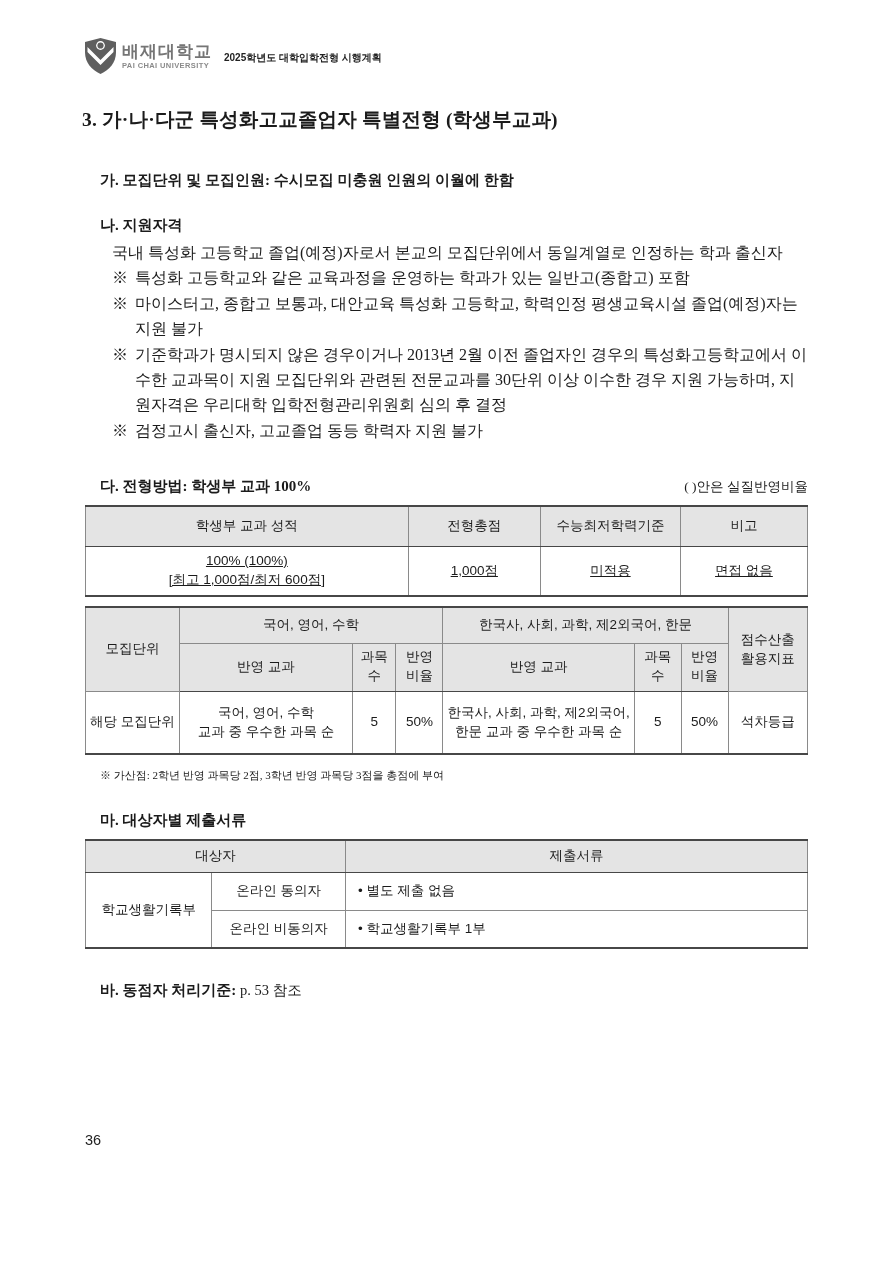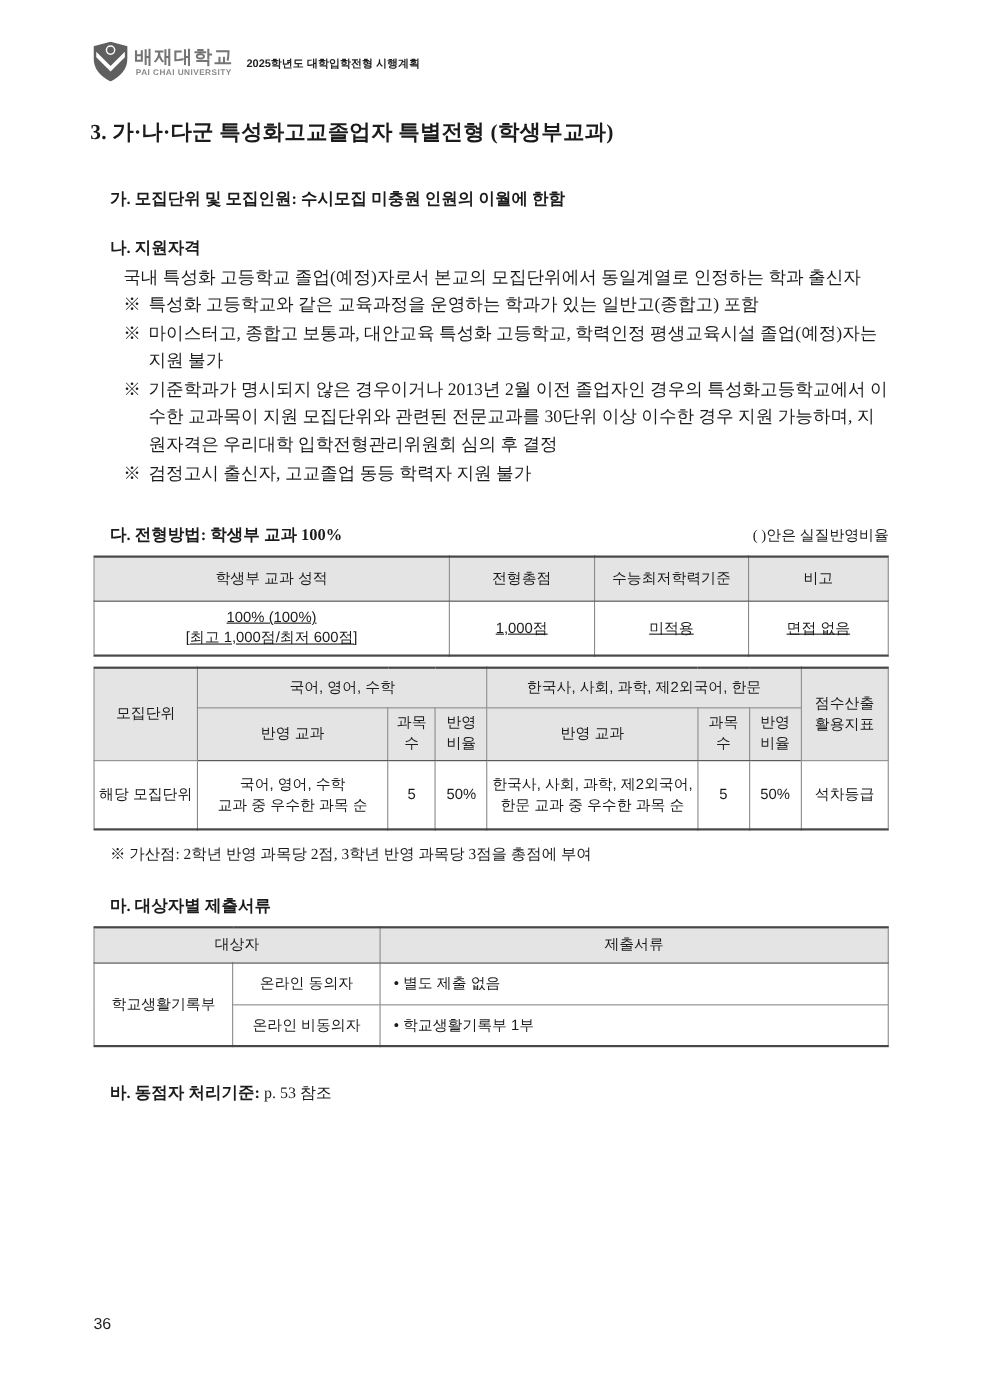--- a/index.html
+++ b/index.html
@@ -9,21 +9,21 @@
     width:893px; height:1262px;
     background:#ffffff;
     font-family:"Liberation Serif","DejaVu Serif",serif;
     color:#1b1b1b;
     overflow:hidden;
   }
   .content { padding:38px 85px 0 85px; }
 
   
   .doc-header { display:flex; align-items:center; }
-  .logo { display:flex; align-items:center; gap:6px;text-align:center; }
+  .logo { display:flex; align-items:center; gap:6px; }
   .logo svg { display:block; }
   .logo-text { display:flex; flex-direction:column; line-height:1; }
   .logo-kr {
     font-family:"Liberation Sans","DejaVu Sans",sans-serif;
     font-weight:bold; font-size:17px; color:#757575; letter-spacing:1px;
   }
   .logo-en {
     font-family:"Liberation Sans","DejaVu Sans",sans-serif;
     font-weight:bold; font-size:7.5px; color:#8a8a8a; letter-spacing:0.4px; margin-top:2px;
   }
@@ -62,34 +62,34 @@
     font-family:"Liberation Sans","DejaVu Sans",sans-serif;
     font-size:13.5px; color:#1b1b1b;
     border-top:2px solid #474747; border-bottom:2px solid #474747;
   }
   th, td { border:1px solid #8a8a8a; text-align:center; vertical-align:middle; line-height:1.4; }
   th { background:#e4e4e4; font-weight:normal; }
   thead tr:last-child th { border-bottom:1.6px solid #474747; }
   .t-margin { margin-top:9px; }
   .cell-left { text-align:left; padding-left:12px; }
 
-  .tbl-note { margin-top:13px; margin-left:15px; font-size:14px; }
+  .tbl-note { margin-top:13px; margin-left:15px; font-size:11px; }
 
   
   .t1 thead tr { height:40px; }
   .t1 tbody tr { height:50px;text-decoration:underline; }
   .t2 thead tr.group { height:36px; }
   .t2 thead tr.sub { height:48px; }
   .t2 tbody tr { height:63px; }
   .t3 thead tr { height:32px; }
   .t3 tbody tr { height:38px; }
 
   
   .page-number {
-    position:absolute; left:85px; top:1196px;
+    position:absolute; left:85px; top:1132px;
     font-family:"Liberation Sans","DejaVu Sans",sans-serif;
     font-size:14.5px; color:#222;
   }
 </style>
 </head>
 <body>
 
 <div class="page">
   <div class="content">
 

